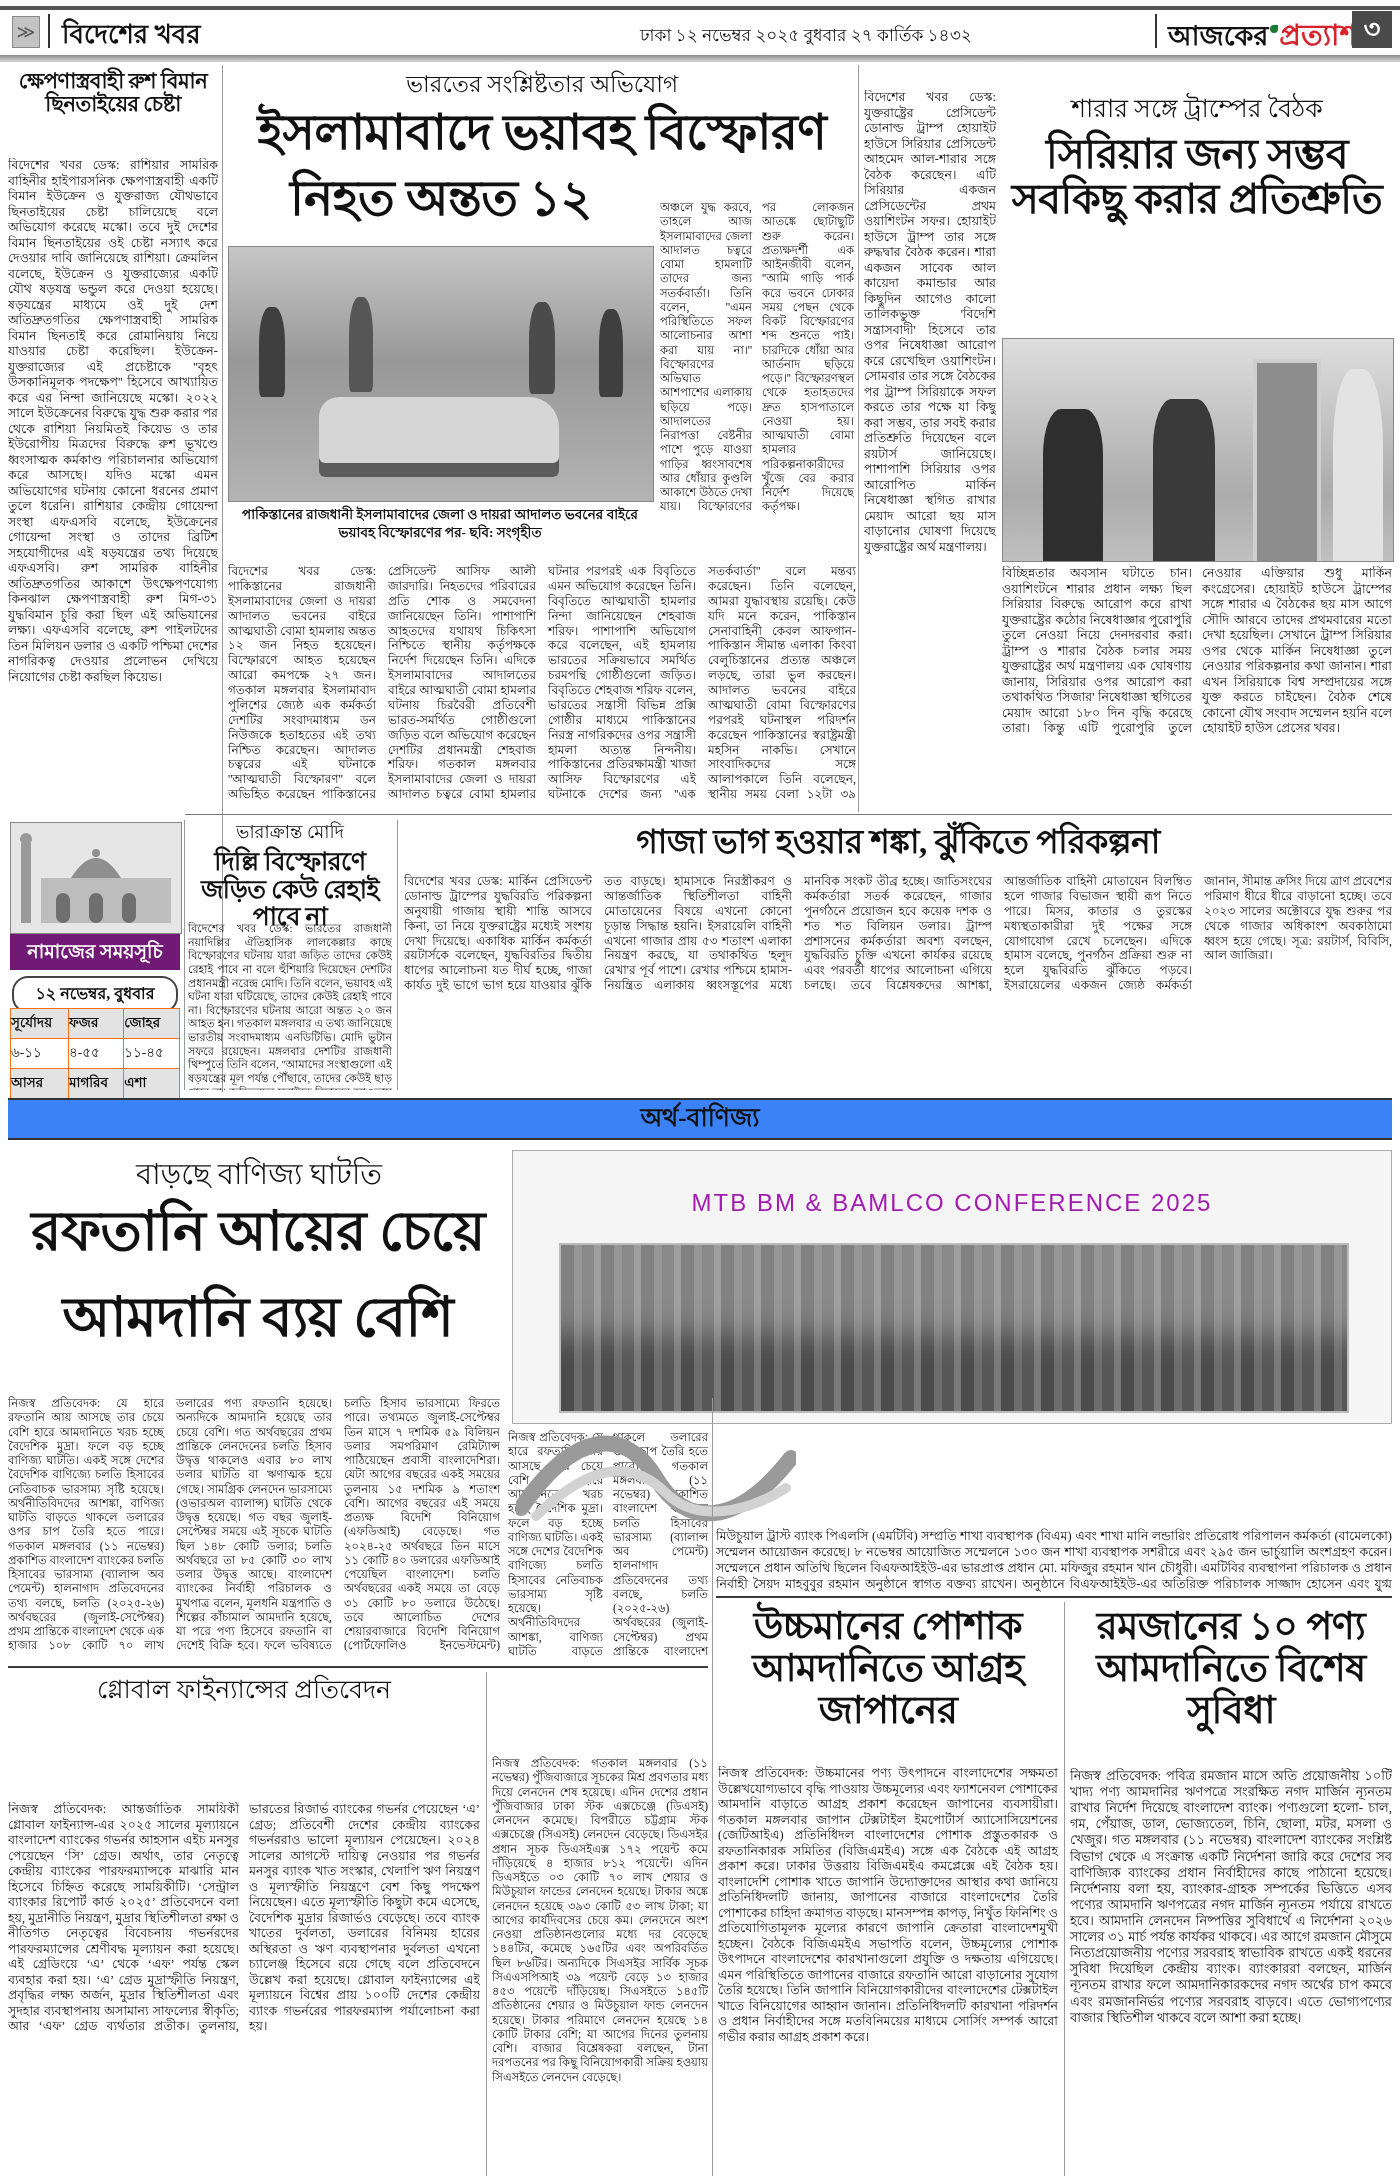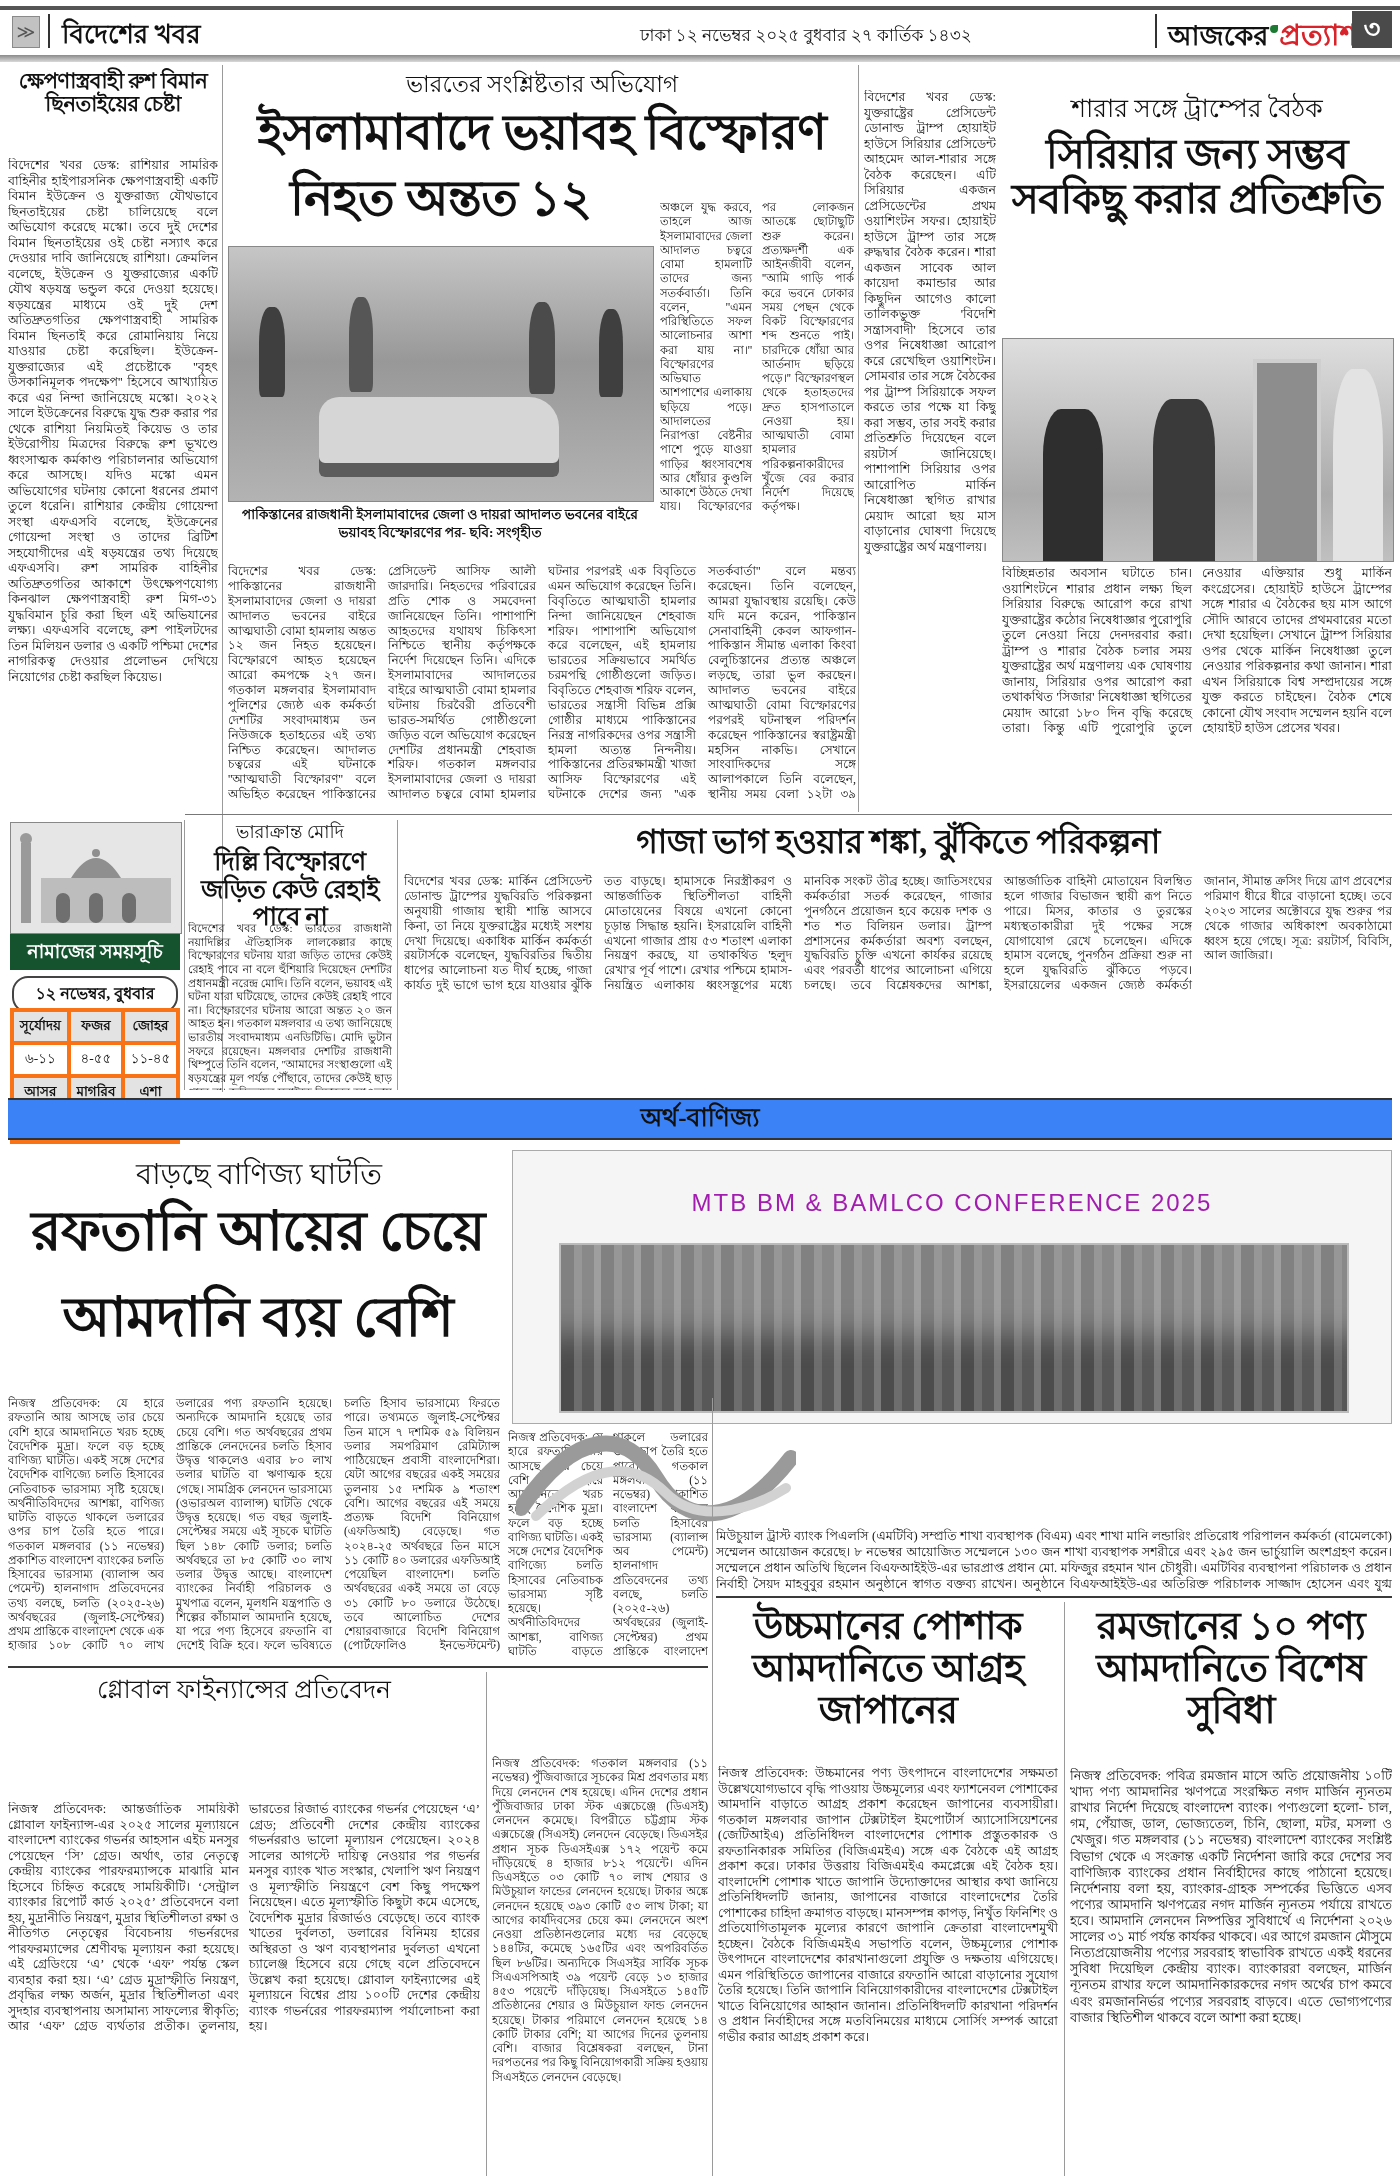--- a/index.html
+++ b/index.html
@@ -12,21 +12,21 @@
   .kicker{font-weight:normal;text-align:center;line-height:1.15;}
   .headline{font-weight:900;text-align:center;line-height:1.1;letter-spacing:-.5px;}
   .caption{font-size:13.5px;font-weight:bold;text-align:center;line-height:1.3;}
   .photo{position:absolute;overflow:hidden;border:1px solid #888;}
   .fig{position:absolute;background:#3f3f3f;border-radius:40% 40% 10% 10%;}
   .cols2{column-count:2;column-gap:10px;}
   .cols3{column-count:3;column-gap:12px;}
   .cols4{column-count:4;column-gap:12px;}
   .cols5{column-count:5;column-gap:12px;}
   .prayer-table{width:100%;border-collapse:collapse;}
-  .prayer-table td{border:4px solid #f97316;text-align:center;font-size:13.5px;padding:3px 0;}
+  .prayer-table td{border:1px solid #f97316;text-align:left;font-size:13.5px;padding:3px 0;}
   .prayer-table tr.lbl td{background:#e3e3e3;font-weight:bold;}
   .band{background:#3b82f6;border-top:2px solid #333;border-bottom:2px solid #333;
         display:flex;align-items:center;justify-content:center;font-weight:bold;font-size:25px;}
   .stripe-people{background:
      repeating-linear-gradient(90deg,#4c4c4c 0 13px,#6d6d6d 13px 21px,#585858 21px 33px,#7a7a7a 33px 40px);}
 </style>
 </head>
 <body>
 
 <div id="page">
@@ -52,21 +52,21 @@
         <rect x="10" y="20" width="10" height="80" fill="#9a9a9a"></rect>
         <circle cx="15" cy="16" r="6" fill="#9a9a9a"></circle>
         <rect x="30" y="55" width="130" height="45" fill="#bdbdbd"></rect>
         <path d="M60 55 Q85 15 110 55 Z" fill="#8f8f8f"></path>
         <rect x="45" y="70" width="14" height="30" rx="7" fill="#6f6f6f"></rect>
         <rect x="78" y="70" width="14" height="30" rx="7" fill="#6f6f6f"></rect>
         <rect x="111" y="70" width="14" height="30" rx="7" fill="#6f6f6f"></rect>
         <circle cx="85" cy="30" r="4" fill="#8f8f8f"></circle>
       </svg>
     </div>
-    <div class="abs" style="left:0;top:112px;width:170px;height:36px;background:#14532d;color:#fff;font-size:19px;font-weight:bold;text-align:center;line-height:36px;">নামাজের সময়সূচি</div>
+    <div class="abs" style="left:0;top:112px;width:170px;height:36px;background:#701a75;color:#fff;font-size:19px;font-weight:bold;text-align:center;line-height:36px;">নামাজের সময়সূচি</div>
     <div class="abs" style="left:2px;top:154px;width:162px;border:2px solid #444;border-radius:16px;font-size:16px;font-weight:bold;text-align:center;padding:3px 0;">১২ নভেম্বর, বুধবার</div>
     <table class="prayer-table abs" style="left:0;top:186px;width:170px;">
       <tbody>
           <tr class="lbl">
         <td>সূর্যোদয়</td>
         <td>ফজর</td>
         <td>জোহর</td>
           </tr>
       <tr>
         <td>৬-১১</td>

